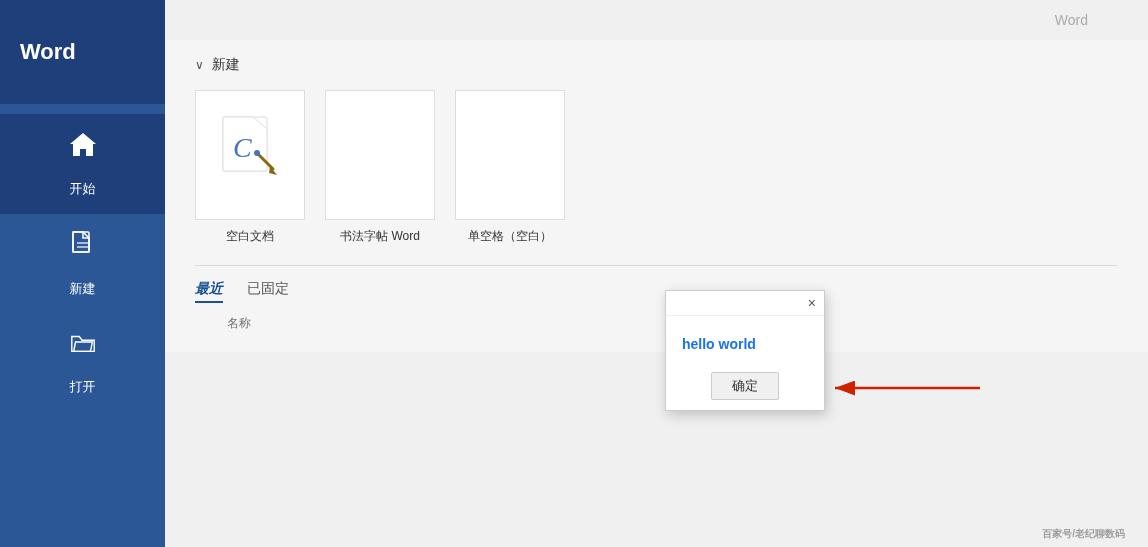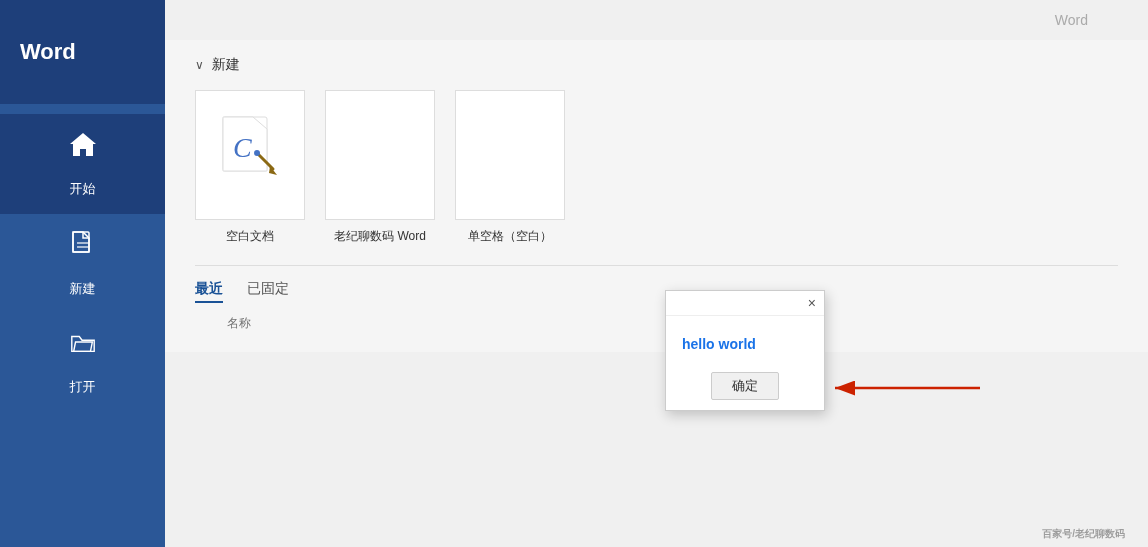--- a/index.html
+++ b/index.html
@@ -160,20 +160,21 @@
       font-size: 14px;
       color: #555;
       cursor: pointer;
       padding-bottom: 3px;
     }
 
     .tab-item.active {
       color: #1a5296;
       font-weight: 600;
       border-bottom: 2px solid #1a5296;
+      font-style: italic;
     }
 
     
     .table-header {
       display: flex;
       align-items: center;
       font-size: 12px;
       color: #737373;
       padding: 4px 0;
     }
@@ -351,21 +352,21 @@
             <path d="M55 51 L62 60 L54 58 Z" fill="#8b6914"></path>
             <circle cx="42" cy="38" r="3" fill="#4472c4"></circle>
           </svg>
         </div>
         <span class="template-label">空白文档</span>
       </div>
 
       <div class="template-card">
         <div class="template-thumb">
         </div>
-        <span class="template-label">老纪聊数码 Word</span>
+        <span class="template-label">书法字帖 Word</span>
       </div>
 
       <div class="template-card">
         <div class="template-thumb">
         </div>
         <span class="template-label">单空格（空白）</span>
       </div>
     </div>
 
     <div class="divider"></div>

